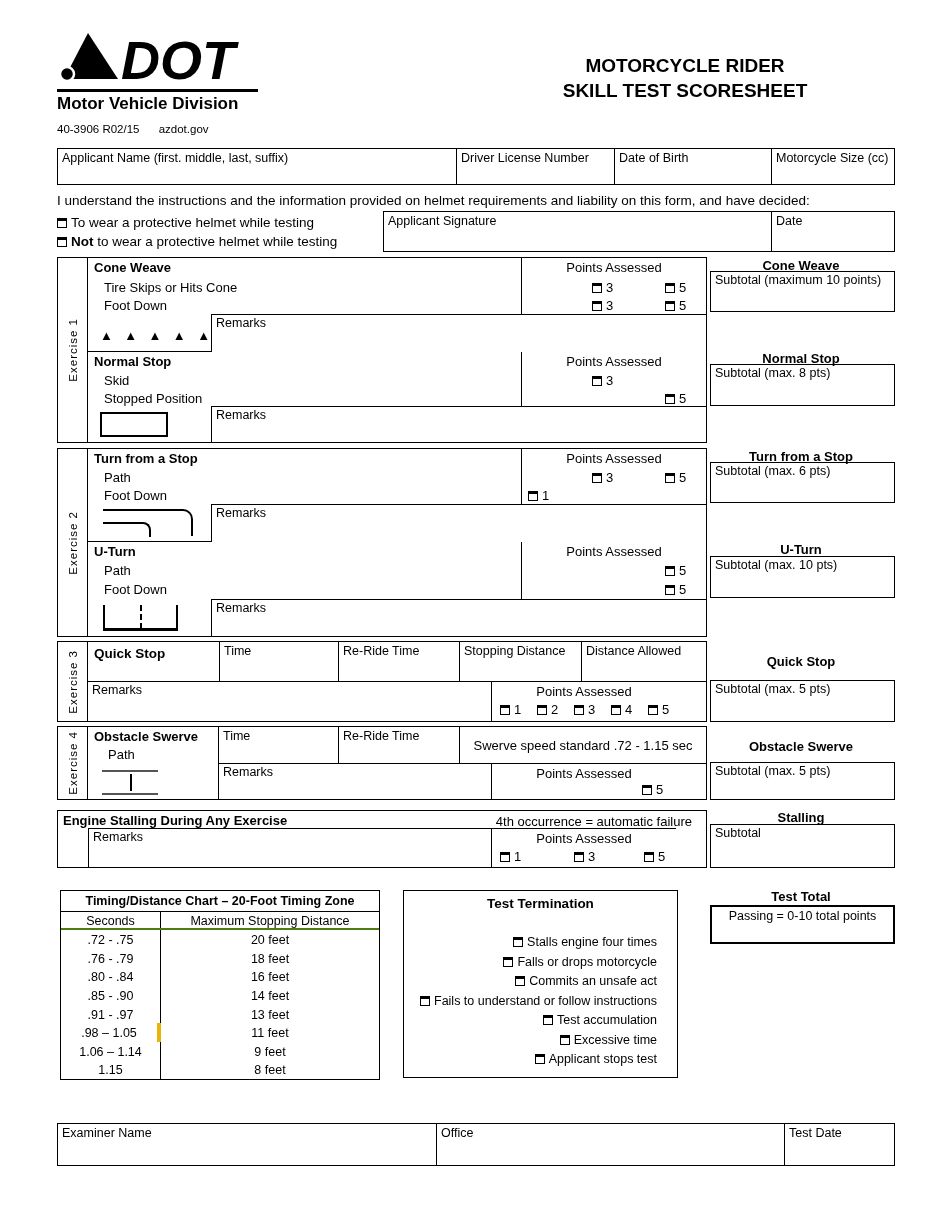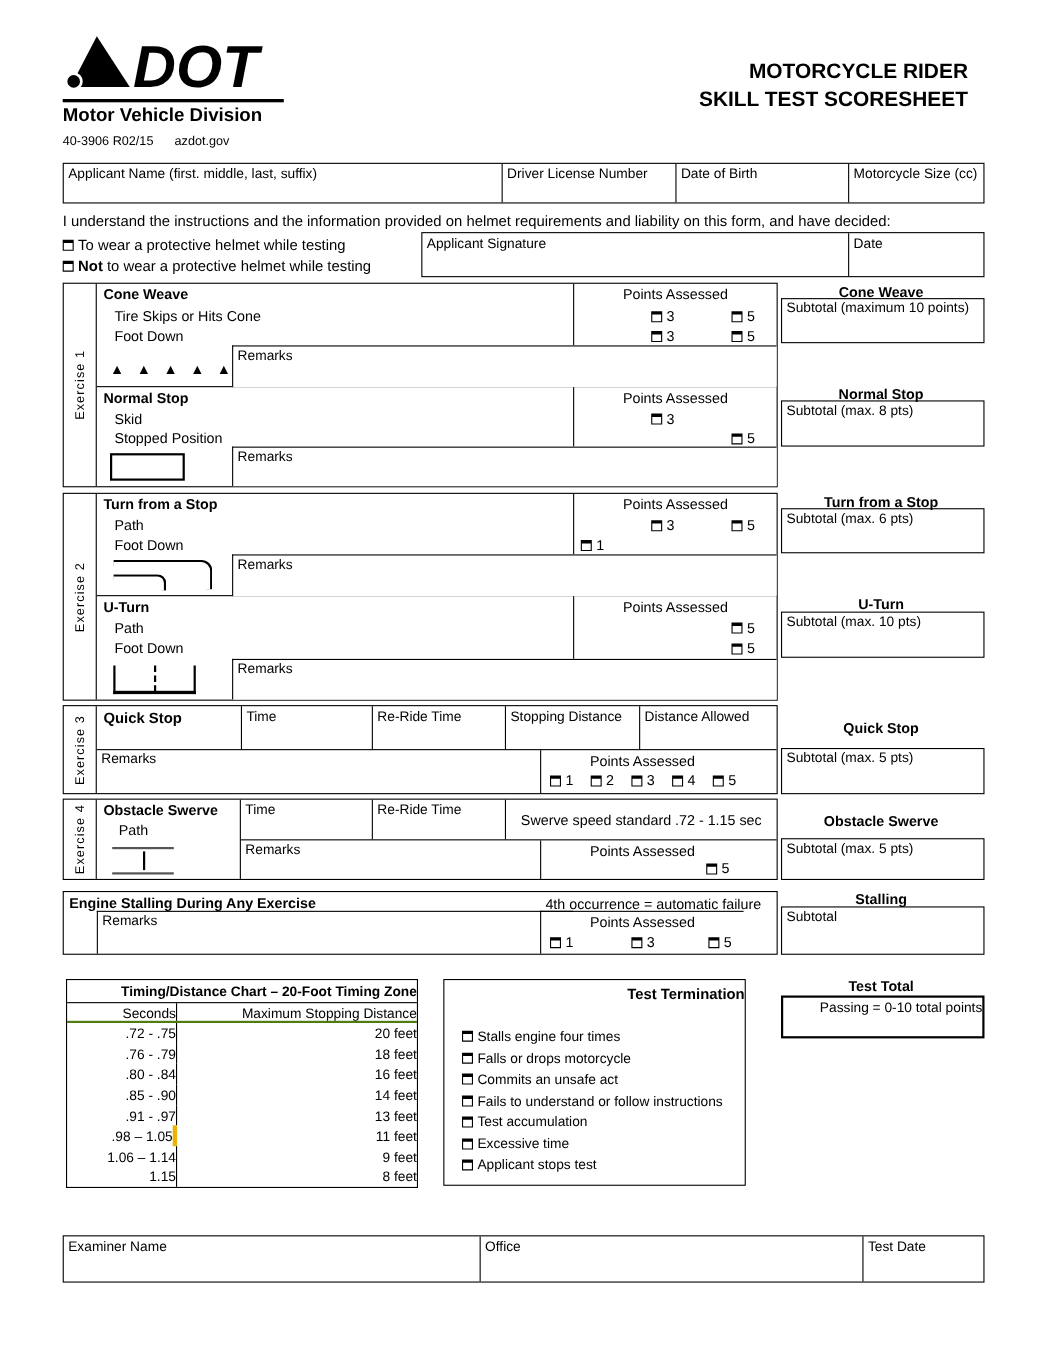--- a/index.html
+++ b/index.html
@@ -1,22 +1,22 @@
 <!DOCTYPE html>
 <html><head>
 <meta charset="utf-8">
 <style>
   * { box-sizing: border-box; margin: 0; padding: 0; }
   body { background: #fff; }
   .page { position: relative; width: 950px; height: 1230px; background: #fff;
           font-family: "Liberation Sans", sans-serif; color: #000; overflow: hidden; }
   .abs { position: absolute; }
   .bold { font-weight: bold; }
-  .ctr { text-align: right; }
-  .fs11 { font-size: 11.5px; } .fs12 { font-size: 12.5px; } .fs14 { font-size: 13.5px; }
+  .ctr { text-align: center; }
+  .fs11 { font-size: 11.5px; } .fs12 { font-size: 12.5px; text-align: right; } .fs14 { font-size: 13.5px; }
 
   
   .cb { display: inline-block; width: 10px; height: 10px; border: 1px solid #000; border-top: 3px solid #000;
         margin-right: 4px; vertical-align: -1px; background: #fff; }
 
   .exbox { position: absolute; border: 1px solid #000; }
   .excol { position: absolute; left: 0; top: 0; width: 30px; height: 100%; border-right: 1px solid #000;
            display: flex; align-items: center; justify-content: center; }
   .vlabel { writing-mode: vertical-rl; transform: rotate(180deg); font-size: 11.5px; letter-spacing: 1px; }
   .sec { position: absolute; left: 30px; width: 618px; }

